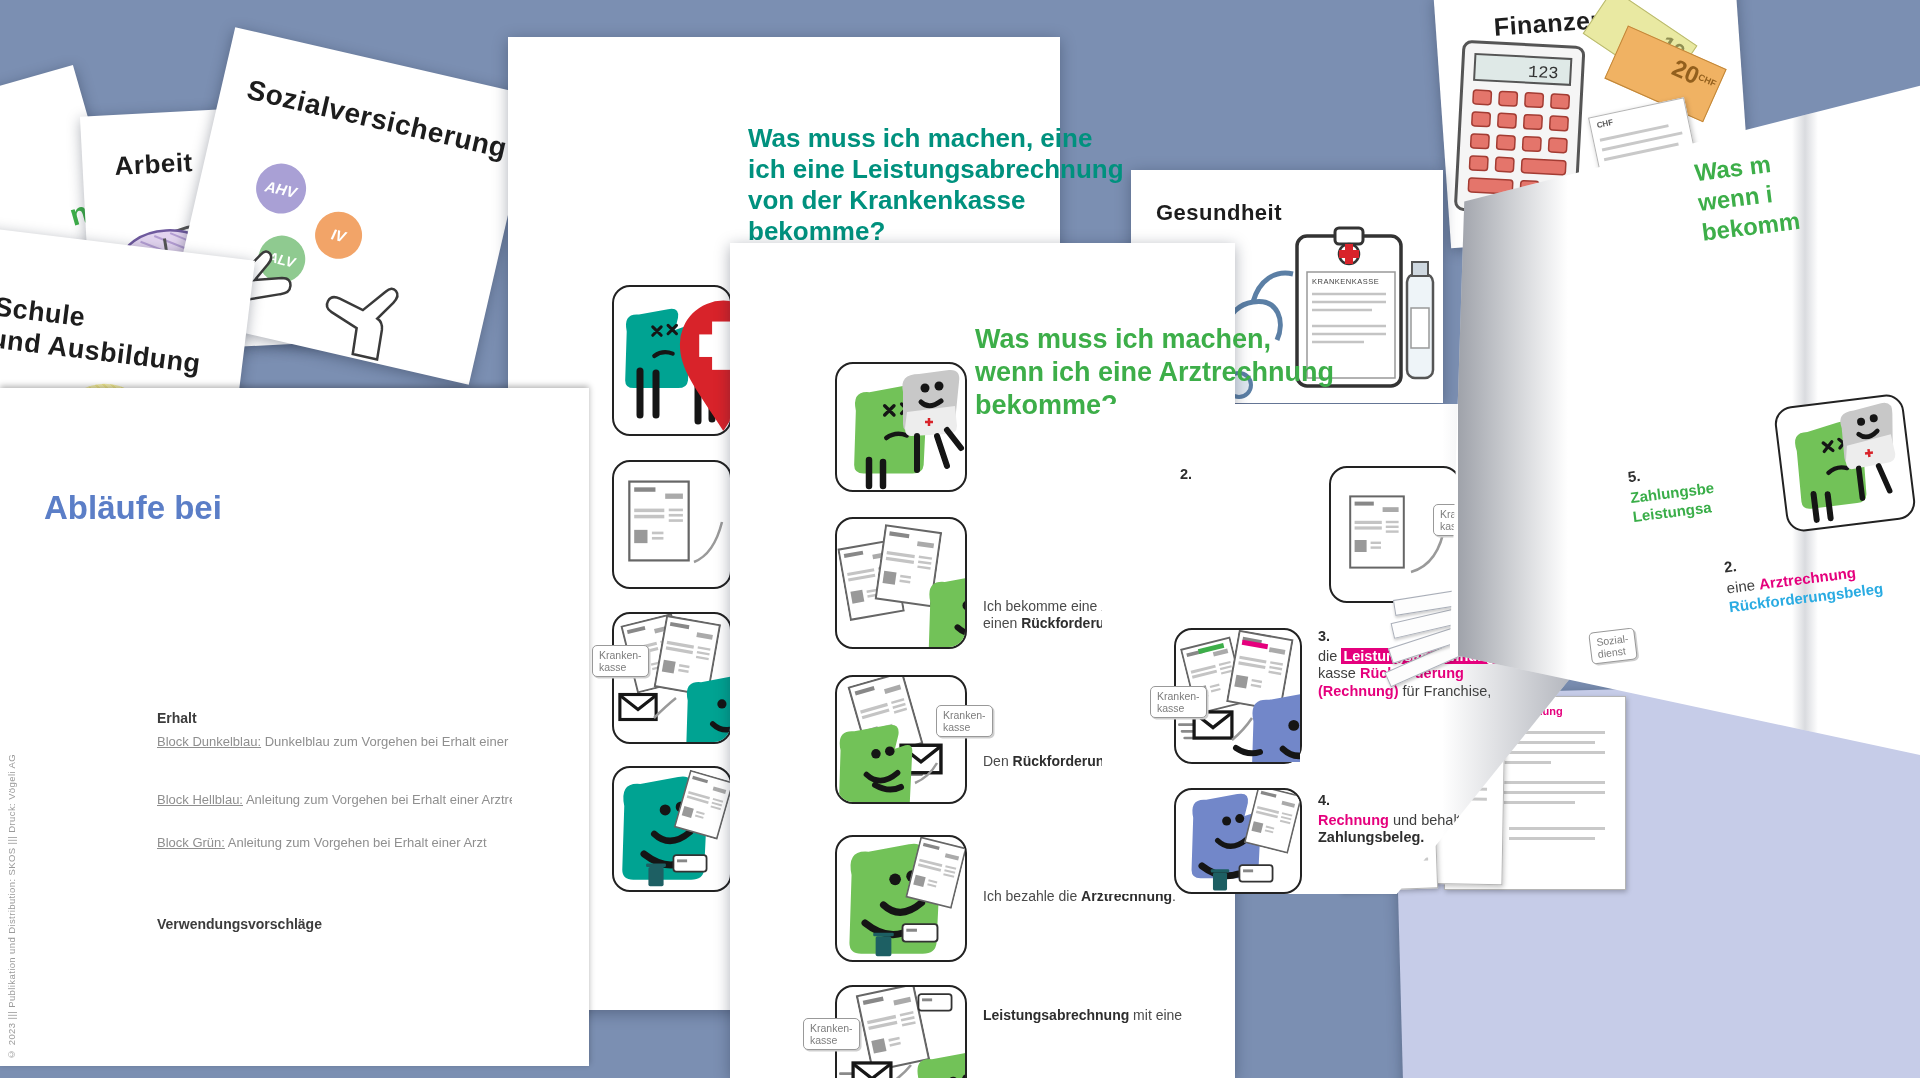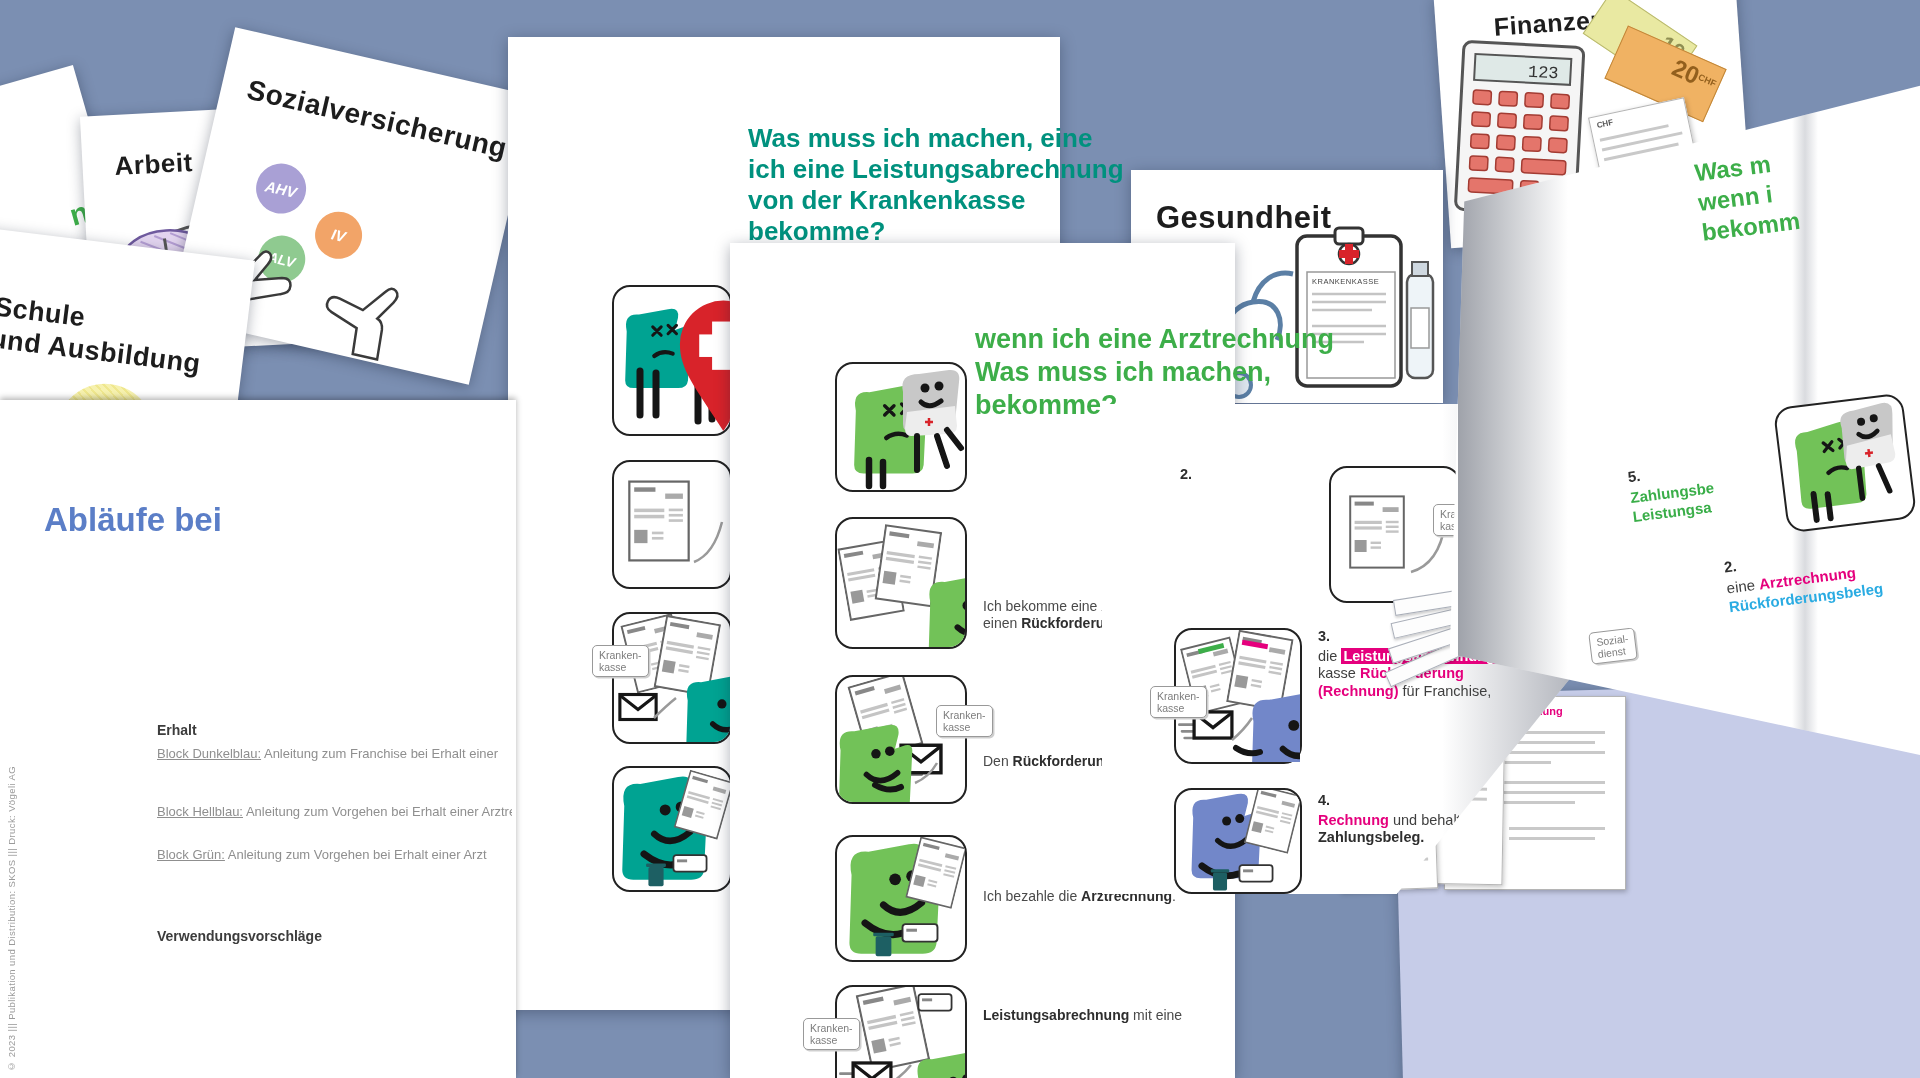--- a/index.html
+++ b/index.html
@@ -189,21 +189,21 @@
       <div class="docline" style="left:6px;top:32px;width:82px;"></div>
       <div class="docline" style="left:6px;top:42px;width:76px;"></div>
       <div class="docline" style="left:6px;top:52px;width:82px;"></div>
       <div class="docline" style="left:6px;top:70px;width:50px;background:#8e8e8e;"></div>
     </div>
     <div class="abs" style="left:16px;top:208px;width:22px;height:22px;border-radius:50%;border:2px solid #777;"></div>
     <div class="abs" style="left:40px;top:214px;width:16px;height:16px;border-radius:50%;border:2px solid #777;"></div>
   </div>
 
   <div class="page" style="left:1131px;top:170px;width:312px;height:233px;">
-    <div class="abs cardtitle" style="left:25px;top:30px;font-size:31px;text-align:center;">Gesundheit</div>
+    <div class="abs cardtitle" style="left:25px;top:30px;font-size:22px;text-align:center;">Gesundheit</div>
     <svg class="abs" style="left:88px;top:52px;" width="220" height="180" viewBox="0 0 220 180">
 
       <path d="M18 160 C-6 120 6 84 34 80 C60 76 66 100 58 118" stroke="#5b7fa5" stroke-width="5" fill="none"></path>
       <circle cx="20" cy="163" r="12" fill="#dfe7f0" stroke="#5b7fa5" stroke-width="4"></circle>
       <path d="M34 80 C40 58 56 48 74 52" stroke="#5b7fa5" stroke-width="5" fill="none"></path>
 
       <rect x="78" y="14" width="104" height="150" rx="10" fill="#fff" stroke="#333" stroke-width="3.5"></rect>
       <rect x="116" y="6" width="28" height="16" rx="4" fill="#fff" stroke="#333" stroke-width="3"></rect>
       <circle cx="130" cy="32" r="10" fill="none" stroke="#333" stroke-width="2.5"></circle>
       <rect x="120" y="28" width="20" height="8" fill="#d8232a"></rect>
@@ -278,22 +278,22 @@
           </g>
         <path d="M30 86 q18 14 34 10" stroke="#151515" stroke-width="7" fill="none" stroke-linecap="round"></path>
         <use href="#sym-card" x="58" y="84" width="36" height="22"></use>
         <use href="#sym-trash" x="30" y="92" width="24" height="28"></use>
       </svg>
     </div>
   </div>
 
   <div class="page" style="left:730px;top:243px;width:505px;height:835px;">
     <div class="abs green-head nowrap" style="left:245px;top:80px;">
+        <div>Was muss ich machen,</div>
         <div>wenn ich eine Arztrechnung</div>
-        <div>Was muss ich machen,</div>
         <div>bekomme?</div>
       </div>
 
     <div class="ibox" style="left:105px;top:119px;width:128px;height:126px;">
       <svg width="128" height="126" viewBox="0 0 128 126">
         <g transform="translate(2,18) scale(0.74)" style="color:#72c258">
             <use href="#sym-blob"></use>
             <use href="#sym-eyes-xx"></use>
           </g>
         <path d="M32 96 v26 M46 98 v24" stroke="#151515" stroke-width="6.5" stroke-linecap="round"></path>
@@ -397,27 +397,27 @@
       </div>
     <div class="abs step" style="left:253px;top:764px;">
         <div><span></span></div>
         <div><span class="s-b">Leistungsabrechnung</span><span> mit eine</span></div>
         <div><span></span></div>
         <div><span></span></div>
         <div><span></span></div>
       </div>
   </div>
 
-  <div class="page" style="left:0;top:400px;width:516px;height:678px;box-shadow:0 -2px 6px rgba(0,0,0,.3);">
+  <div class="page" style="left:0;top:388px;width:589px;height:678px;box-shadow:0 -2px 6px rgba(0,0,0,.3);">
     <div class="abs cover-title nowrap" style="left:44px;top:100px;">
         <div>Abläufe bei</div>
       </div>
     <div class="abs smallhead" style="left:157px;top:322px;">Erhalt</div>
     <div class="abs graytxt" style="left:157px;top:346px;width:355px;overflow:hidden;">
-        <div><span class="s-u">Block Dunkelblau:</span><span> Anleitung zum Franchise bei Erhalt einer</span></div>
+        <div><span class="s-u">Block Dunkelblau:</span><span> Dunkelblau zum Vorgehen bei Erhalt einer</span></div>
         <div><span></span></div>
         <div><span></span></div>
       </div>
     <div class="abs graytxt" style="left:157px;top:404px;width:355px;overflow:hidden;">
         <div><span class="s-u">Block Hellblau:</span><span> Anleitung zum Vorgehen bei Erhalt einer Arztrechnung</span></div>
         <div><span></span></div>
       </div>
     <div class="abs graytxt" style="left:157px;top:447px;width:355px;overflow:hidden;">
         <div><span class="s-u">Block Grün:</span><span> Anleitung zum Vorgehen bei Erhalt einer Arzt</span></div>
         <div><span></span></div>

